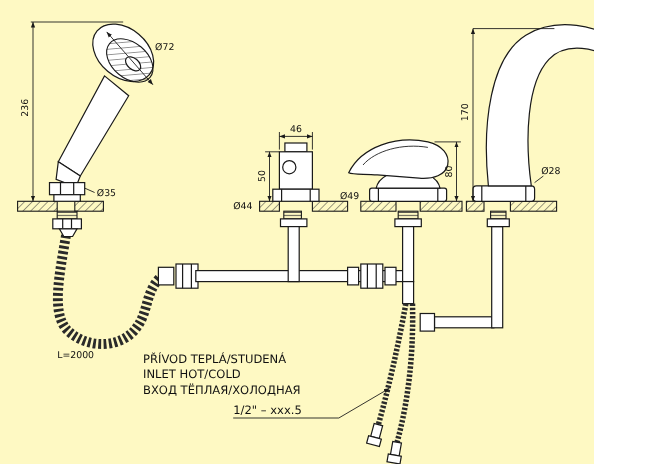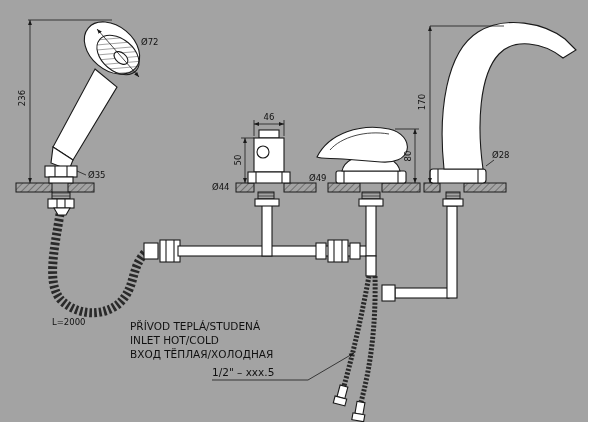--- a/index.html
+++ b/index.html
@@ -1,16 +1,16 @@
 <!DOCTYPE html>
 <html><head>
 <meta charset="utf-8">
 <style>
   html,body{margin:0;padding:0;background:#ffffff;}
-  #canvas{position:relative;width:588px;height:422px;background:#a3a3a3;overflow:hidden;
+  #canvas{position:relative;width:540px;height:422px;background:#fef9c3;overflow:hidden;
           font-family:"DejaVu Sans",sans-serif;}
   svg{display:block;}
   .s  {stroke:#1a1a1a;stroke-width:1.1;fill:none;}
   .sf {stroke:#1a1a1a;stroke-width:1.1;fill:#ffffff;}
   .sh {stroke:#1a1a1a;stroke-width:1;fill:url(#hatchp);}
   .thr{stroke:#1a1a1a;stroke-width:1;fill:url(#threadp);}
   .dim{stroke:#1a1a1a;stroke-width:0.8;fill:none;}
   .dima{marker-start:url(#arr);marker-end:url(#arr);}
   .hose{stroke:#2a2a2a;fill:none;}
   text.t{font-family:"DejaVu Sans",sans-serif;font-size:8.5px;fill:#111;}

